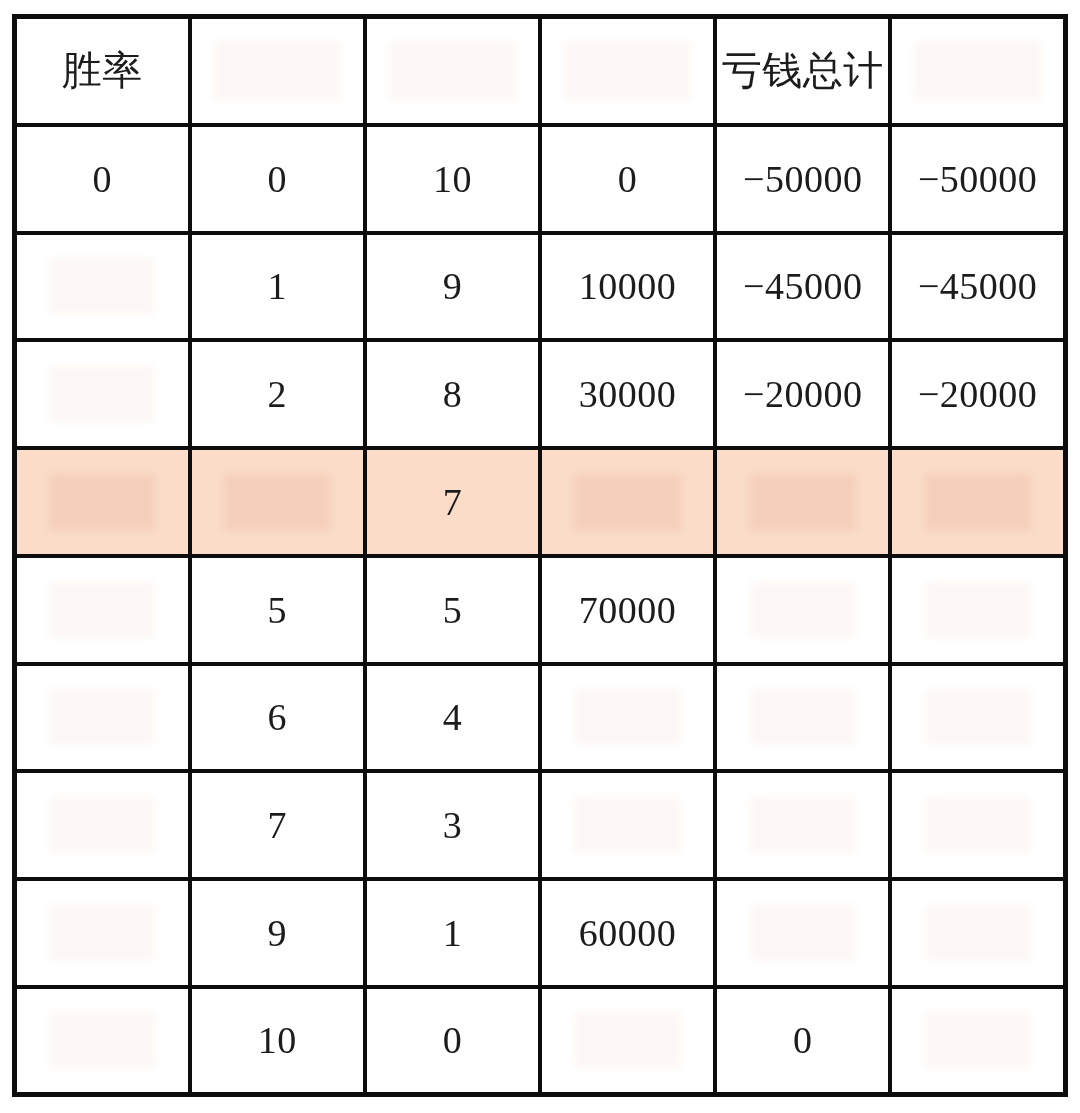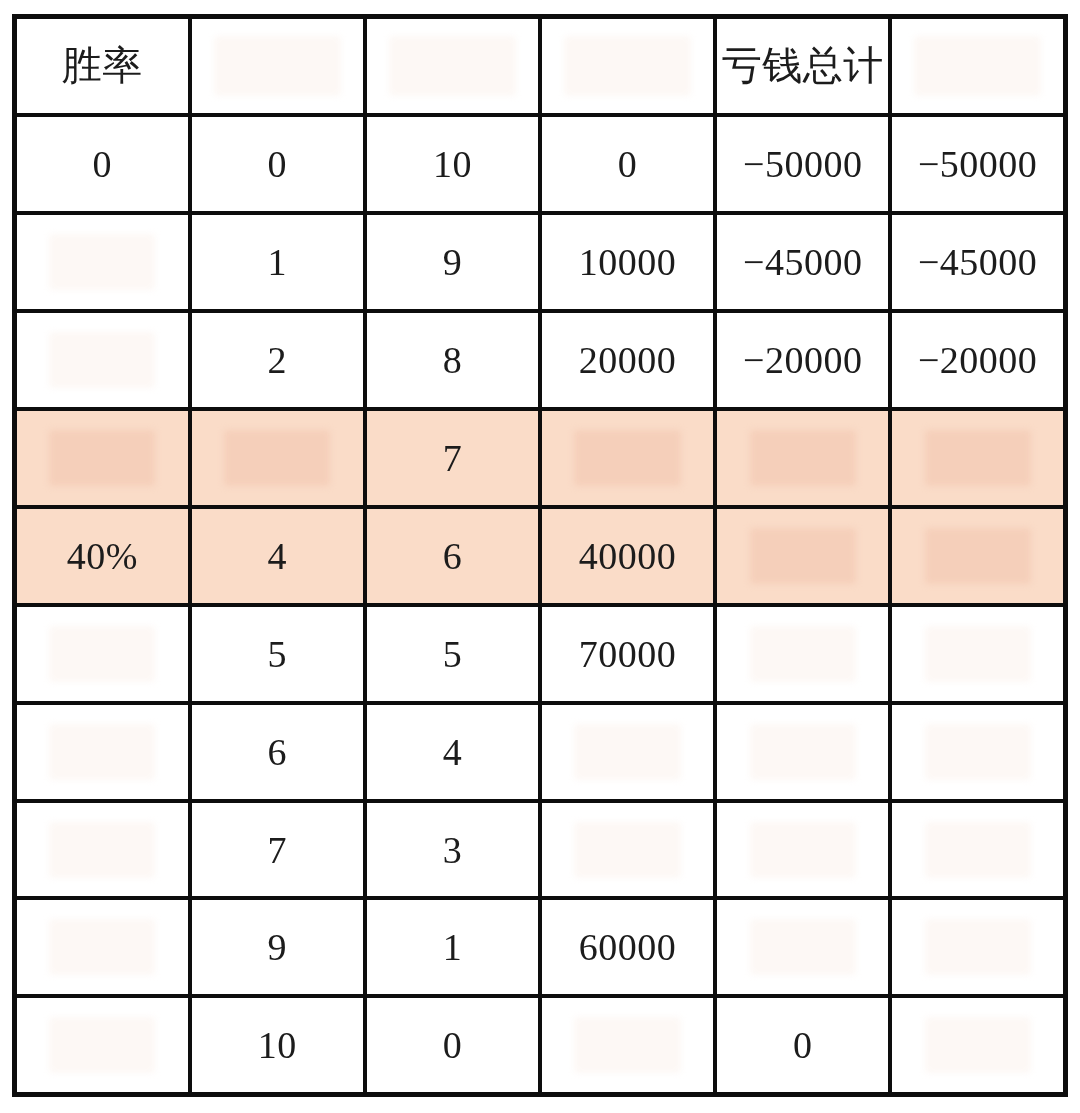--- a/index.html
+++ b/index.html
@@ -105,47 +105,35 @@
           <td><span class="cell-text">10000</span></td>
           <td><span class="cell-text">−45000</span></td>
           <td><span class="cell-text">−45000</span></td>
         </tr>
         <tr>
           <td>
             <div class="remnant"></div>
           </td>
           <td><span class="cell-text">2</span></td>
           <td><span class="cell-text">8</span></td>
-          <td><span class="cell-text">20000</span></td>
+          <td><span class="cell-text">30000</span></td>
           <td><span class="cell-text">−20000</span></td>
           <td><span class="cell-text">−20000</span></td>
         </tr>
         <tr class="hl">
           <td>
             <div class="remnant"></div>
           </td>
           <td>
             <div class="remnant"></div>
           </td>
           <td><span class="cell-text">7</span></td>
           <td>
             <div class="remnant"></div>
           </td>
-          <td>
-            <div class="remnant"></div>
-          </td>
-          <td>
-            <div class="remnant"></div>
-          </td>
-        </tr>
-        <tr class="hl">
-          <td><span class="cell-text">40%</span></td>
-          <td><span class="cell-text">4</span></td>
-          <td><span class="cell-text">6</span></td>
-          <td><span class="cell-text">40000</span></td>
           <td>
             <div class="remnant"></div>
           </td>
           <td>
             <div class="remnant"></div>
           </td>
         </tr>
         <tr>
           <td>
             <div class="remnant"></div>

